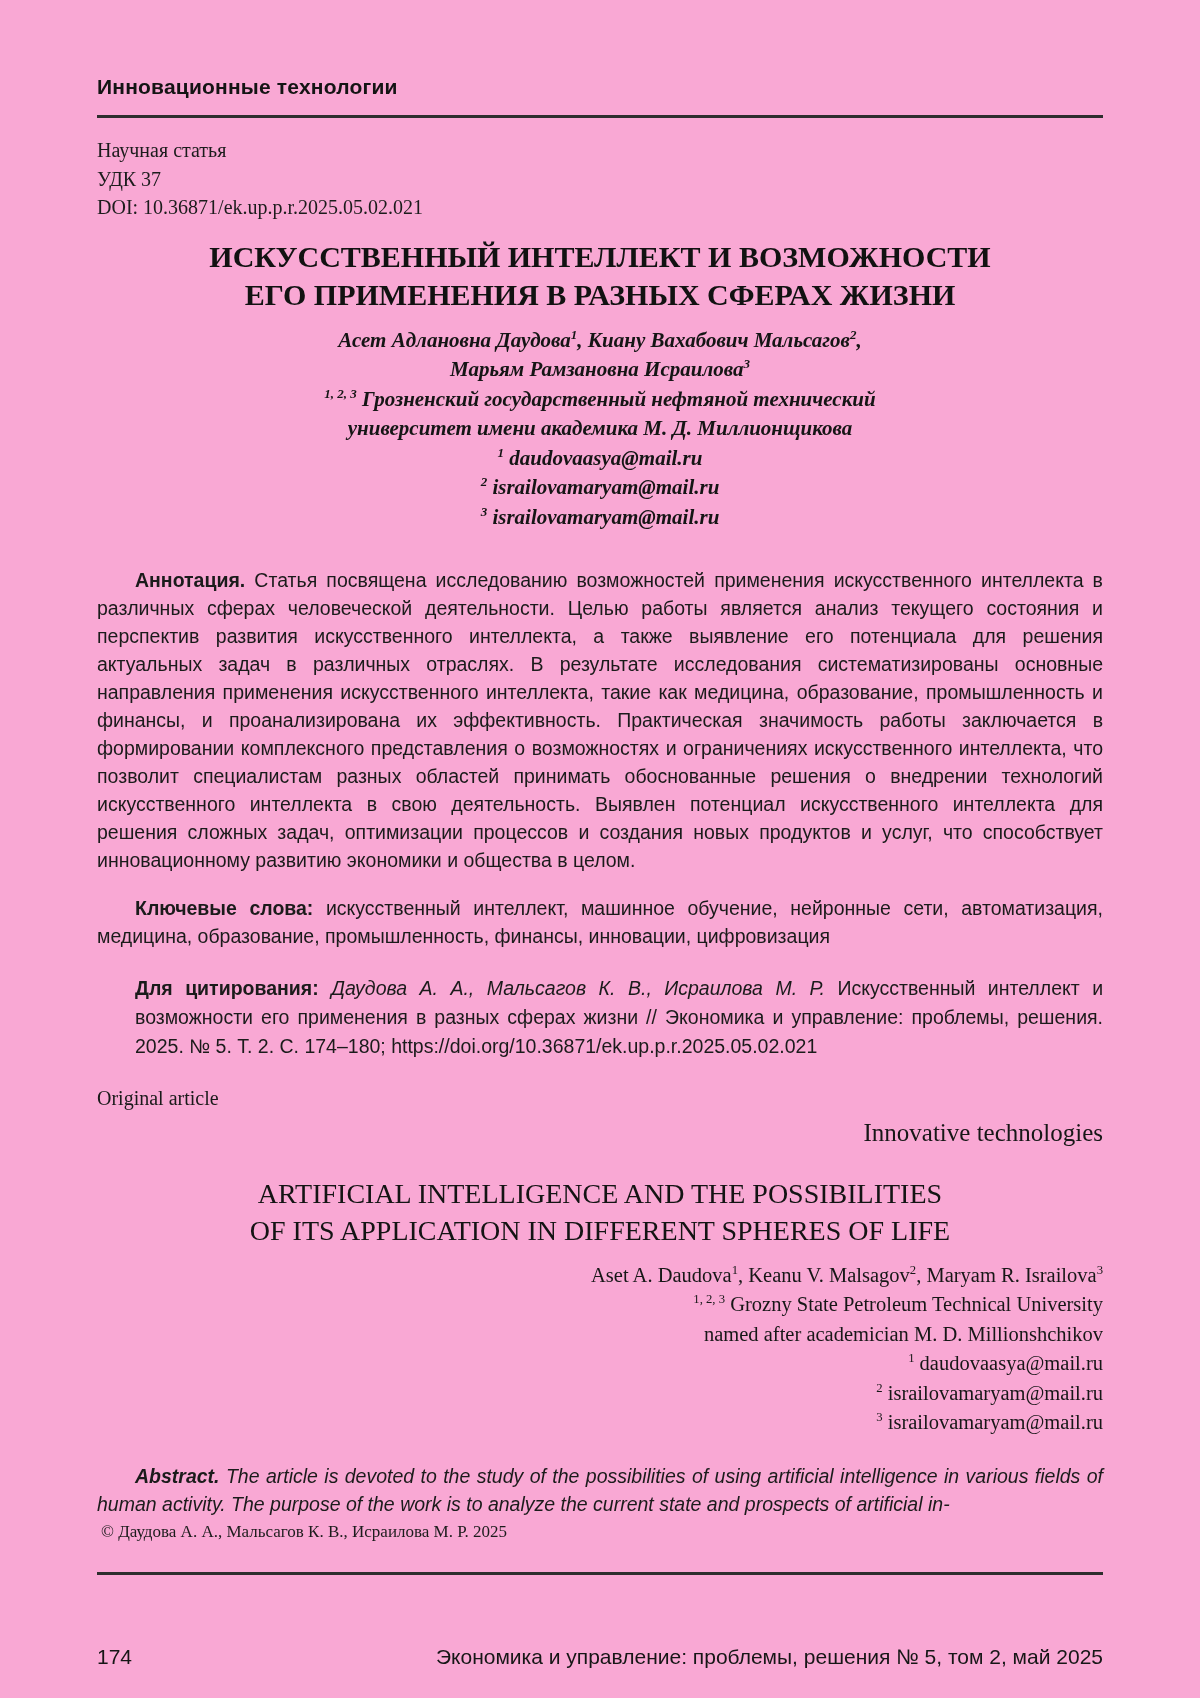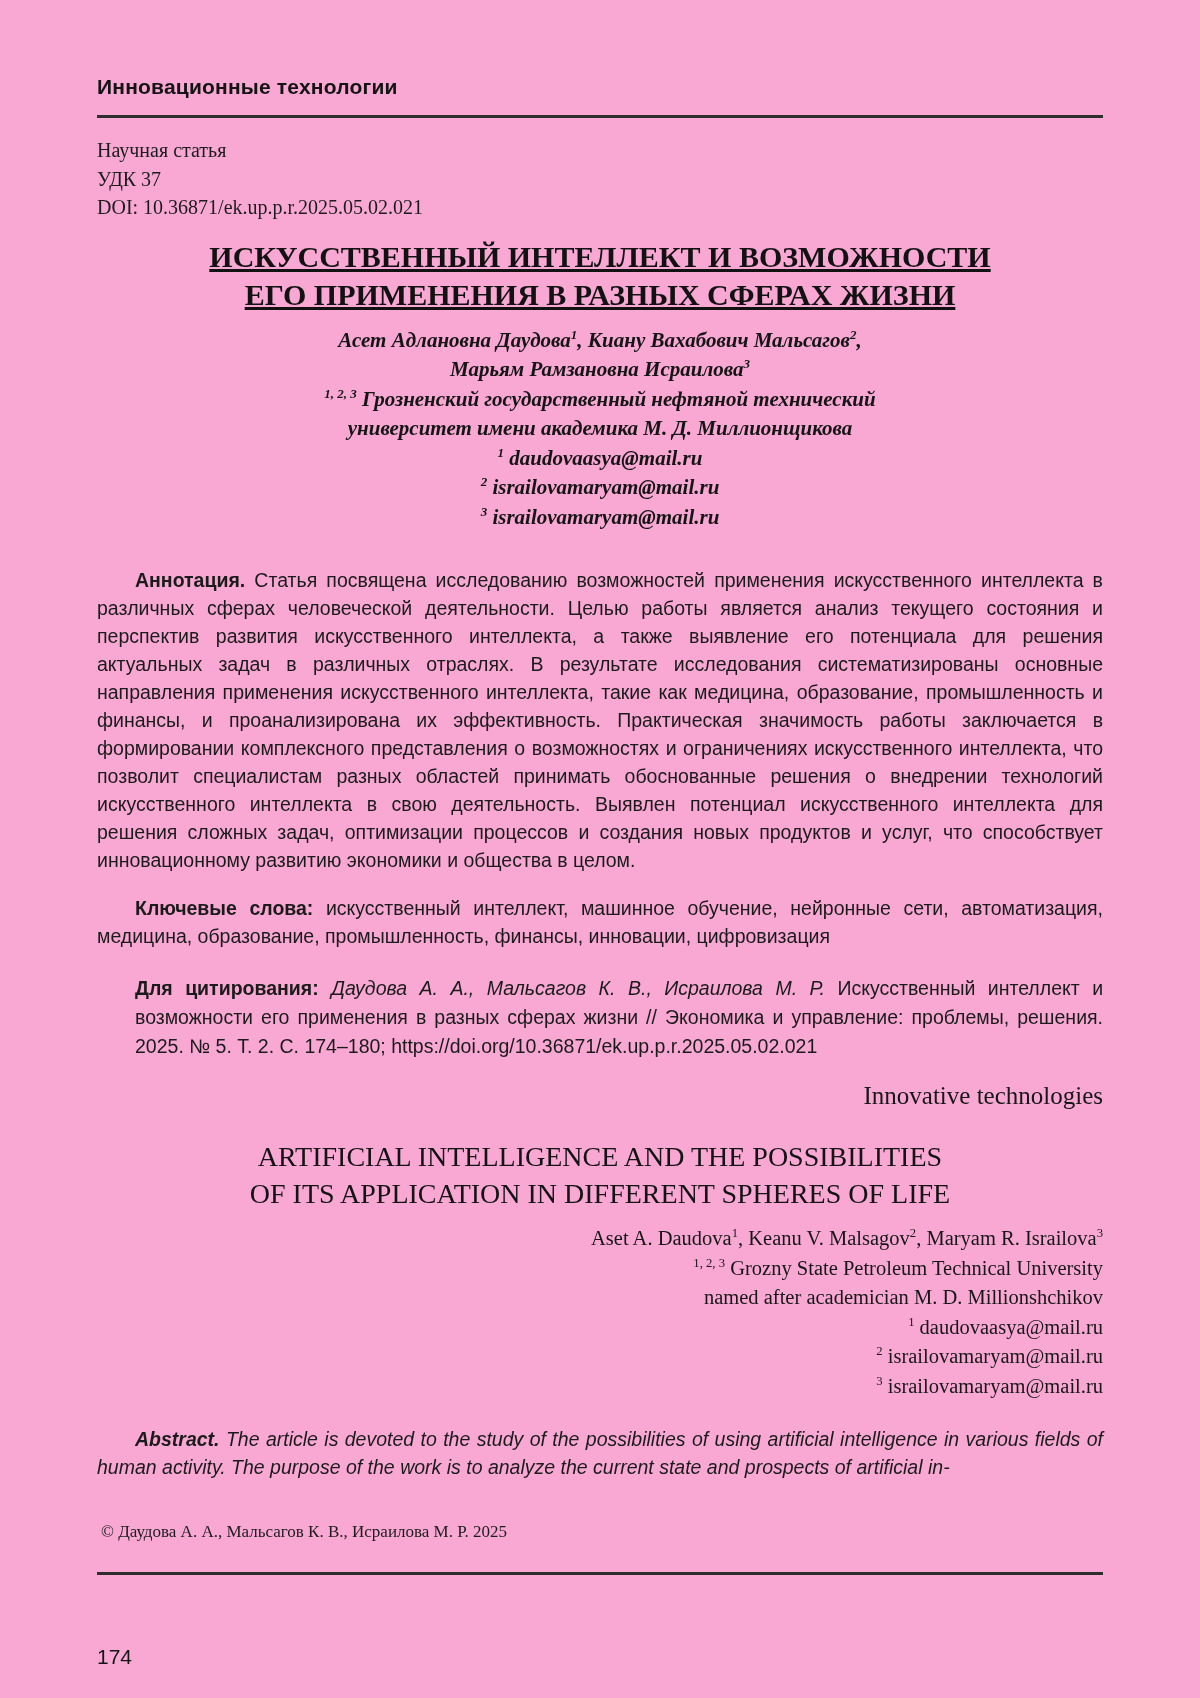--- a/index.html
+++ b/index.html
@@ -20,21 +20,21 @@
     color:#141414;
     letter-spacing:.2px;
   }
   .rule{height:3px;background:#2e2e2e;border:0;margin:15px 0 0 0;}
   
   .meta{margin-top:18px;font:20px/28.5px "Liberation Serif", serif;color:#1c1c1c;}
   
   .title-ru{
     margin-top:16px;
     font:700 30px/38px "Liberation Serif", serif;
-    text-align:center;color:#121212;text-decoration:underline;
+    text-align:center;color:#121212;
   }
   
   .authors-ru{
     margin-top:12px;
     font:21px/29.5px "Liberation Serif", serif;
     font-weight:700;font-style:italic;
     text-align:center;color:#151515;
   }
   sup{font-size:0.62em;line-height:0;}
   
@@ -106,20 +106,21 @@
     <div><sup>2</sup> <span>israilovamaryam@mail.ru</span></div>
     <div><sup>3</sup> <span>israilovamaryam@mail.ru</span></div>
   </div>
 
   <p class="para abstract-ru"><span class="label">Аннотация.</span> <span>Статья посвящена исследованию возможностей применения искусственного интеллекта в различных сферах человеческой деятельности. Целью работы является анализ текущего состояния и перспектив развития искусственного интеллекта, а также выявление его потенциала для решения актуальных задач в различных отраслях. В результате исследования систематизированы основные направления применения искусственного интеллекта, такие как медицина, образование, промышленность и финансы, и проанализирована их эффективность. Практическая значимость работы заключается в формировании комплексного представления о возможностях и ограничениях искусственного интеллекта, что позволит специалистам разных областей принимать обоснованные решения о внедрении технологий искусственного интеллекта в свою деятельность. Выявлен потенциал искусственного интеллекта для решения сложных задач, оптимизации процессов и создания новых продуктов и услуг, что способствует инновационному развитию экономики и общества в целом.</span></p>
 
   <p class="para" style="margin:0;"><span class="label">Ключевые слова:</span> <span>искусственный интеллект, машинное обучение, нейронные сети, автоматизация, медицина, образование, промышленность, финансы, инновации, цифровизация</span></p>
 
   <p class="citation"><span class="label">Для цитирования:</span> <span class="cit-authors">Даудова А. А., Мальсагов К. В., Исраилова М. Р.</span> <span>Искусственный интеллект и возможности его применения в разных сферах жизни // Экономика и управление: проблемы, решения. 2025. № 5. Т. 2. С. 174–180; https://doi.org/10.36871/ek.up.p.r.2025.05.02.021</span></p>
 
+  <div class="original-article">Original article</div>
 
   <div class="section-en">Innovative technologies</div>
 
   <div class="title-en">
     <div>ARTIFICIAL INTELLIGENCE AND THE POSSIBILITIES</div>
     <div>OF ITS APPLICATION IN DIFFERENT SPHERES OF LIFE</div>
   </div>
 
   <div class="authors-en">
     <div><span>Aset A. Daudova</span><sup>1</sup><span>, </span><span>Keanu V. Malsagov</span><sup>2</sup><span>, </span><span>Maryam R. Israilova</span><sup>3</sup></div>
@@ -129,15 +130,16 @@
     <div><sup>2</sup> <span>israilovamaryam@mail.ru</span></div>
     <div><sup>3</sup> <span>israilovamaryam@mail.ru</span></div>
   </div>
 
   <p class="para abstract-en"><span class="label">Abstract.</span> <span>The article is devoted to the study of the possibilities of using artificial intelligence in various fields of human activity. The purpose of the work is to analyze the current state and prospects of artificial in-</span></p>
 
   <div class="copyright">© Даудова А. А., Мальсагов К. В., Исраилова М. Р. 2025</div>
   <div class="rule-bottom"></div>
   <div class="footer-row">
     <span>174</span>
+    <span>Экономика и управление: проблемы, решения № 5, том 2, май 2025</span>
   </div>
 
 </div>
 
 </body></html>

